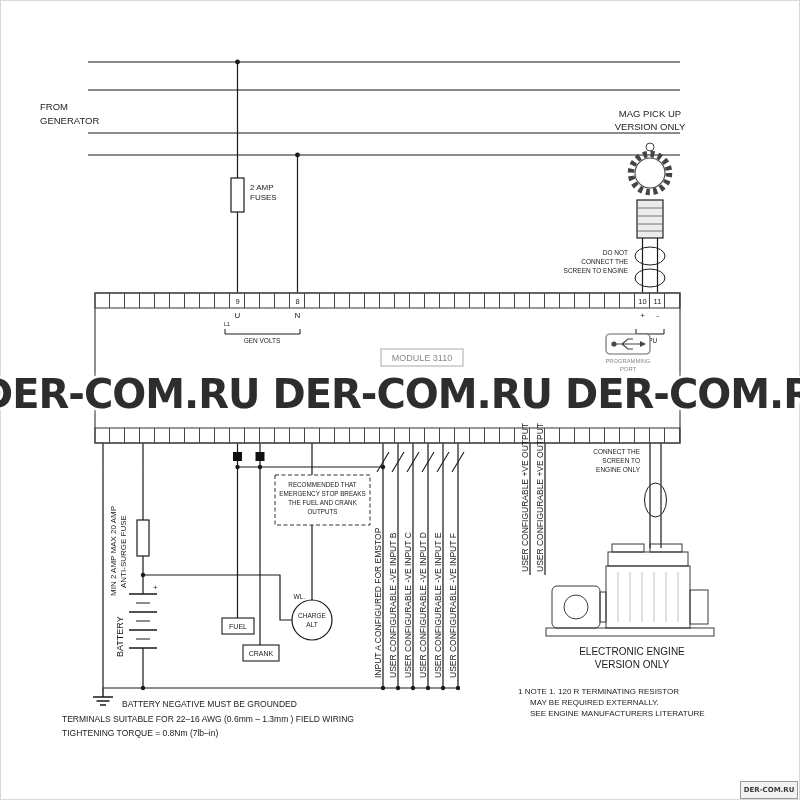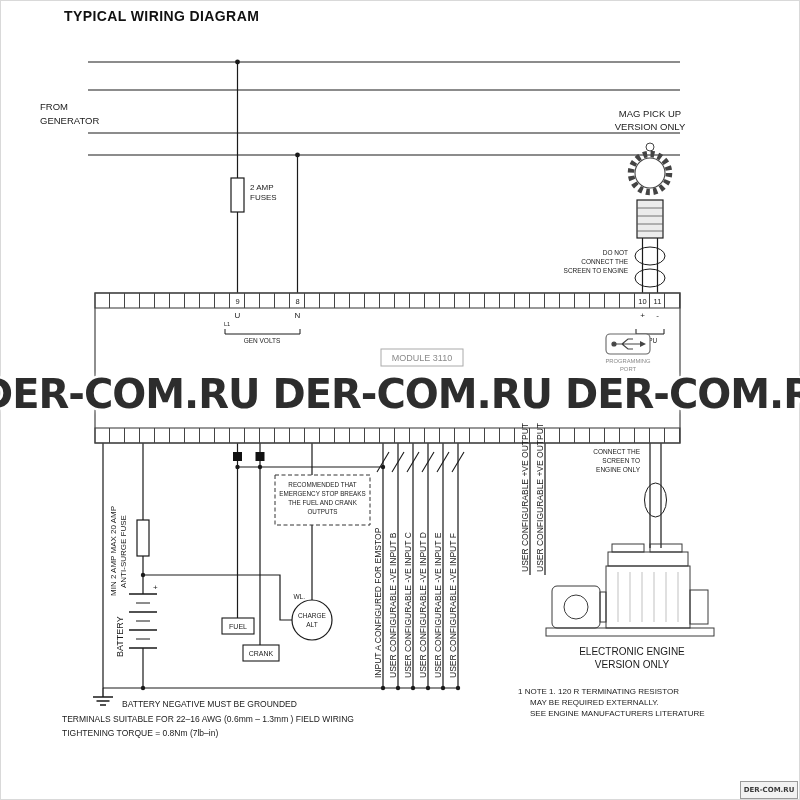--- a/index.html
+++ b/index.html
@@ -195,17 +195,16 @@
   <text x="530" y="716" font-size="8">SEE ENGINE MANUFACTURERS LITERATURE</text>
 
   <g stroke="#1a1a1a" stroke-width="1.4" fill="none">
     <path d="M103 688 V697 M93 697 H113 M96.5 701 H109.5 M100 705 H106"></path>
   </g>
   <text x="122" y="707" font-size="8.5">BATTERY NEGATIVE MUST BE GROUNDED</text>
   <text x="62" y="722" font-size="8.5">TERMINALS SUITABLE FOR 22–16 AWG (0.6mm – 1.3mm ) FIELD WIRING</text>
   <text x="62" y="736" font-size="8.5">TIGHTENING TORQUE = 0.8Nm (7lb–in)</text>
 </svg>
 
-<div class="page-title">TYPICAL WIRING DIAGRAM</div>
 <div class="wm-band">DER-COM.RU DER-COM.RU DER-COM.RU</div>
 <div class="wm-corner">DER-COM.RU</div>
 
 </div>
 
 </body></html>

